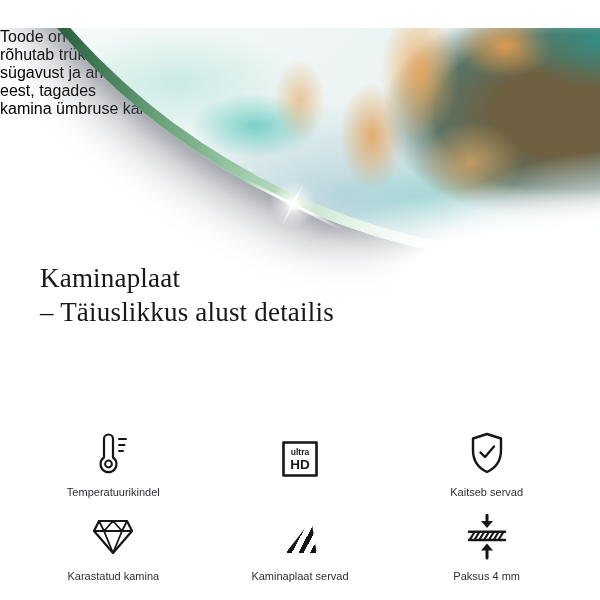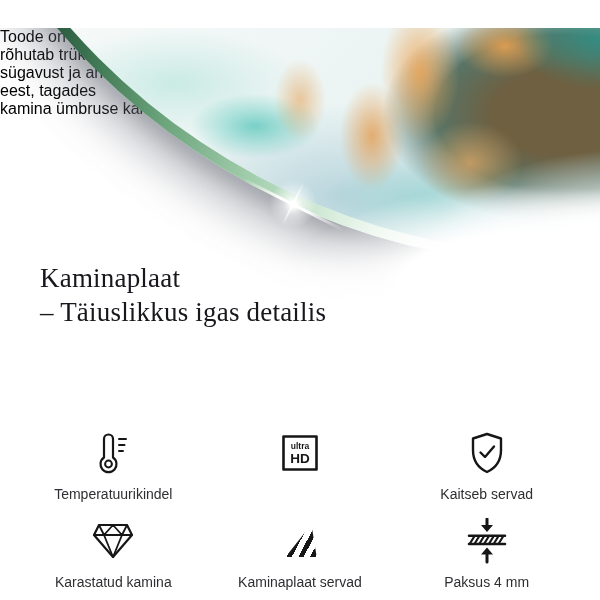--- a/index.html
+++ b/index.html
@@ -47,23 +47,23 @@
              box-shadow:0 0 5px 2px rgba(255,255,255,0.9); }
 
   
   .title { position:absolute; left:40px; top:233px; font-family:"Liberation Serif","DejaVu Serif",serif;
            font-size:27px; line-height:34px; color:#17171d; font-weight:400; letter-spacing:0.2px; }
   .desc { position:absolute; left:40px; top:318px; color:#3e3e42; font-size:13px; line-height:27px; }
 
   
   .features { position:absolute; left:20px; top:402px; width:560px; display:grid;
               grid-template-columns:repeat(3,1fr); row-gap:16px; }
-  .feature { display:flex; flex-direction:column; align-items:center; }
+  .feature { display:flex; flex-direction:column; align-items:center;justify-content:center; }
   .feature .iconbox { height:46px; display:flex; align-items:center; justify-content:center; margin-bottom:10px; }
-  .feature .label { font-size:14px; color:#2f2f33; }
+  .feature .label { font-size:11px; color:#2f2f33; }
   svg.ic { stroke:#161616; fill:none; stroke-width:2.2; stroke-linecap:round; stroke-linejoin:round; }
   .stripes { width:38px; height:37px;
              clip-path:polygon(12% 93%, 80% 5%, 94% 93%);
              background:repeating-linear-gradient(118deg, #161616 0 4.6px, transparent 4.6px 10.4px); }
   .uhd-small { font-size:8.5px; font-weight:600; fill:#161616; stroke:none; font-family:"Liberation Sans",sans-serif; }
   .uhd-big { font-size:13.5px; font-weight:700; fill:#161616; stroke:none; font-family:"Liberation Sans",sans-serif; }
 </style>
 </head>
 <body>
 
@@ -77,21 +77,21 @@
     <div class="sparkle">
       <span class="sp-glow"></span>
         <span class="sp-ray-long"></span>
         <span class="sp-ray-short"></span>
         <span class="sp-core"></span>
     </div>
   </div>
 
   <h1 class="title">
     <div>Kaminaplaat</div>
-    <div>– Täiuslikkus igas detailis</div>
+    <div>– Täiuslikkus alust detailis</div>
   </h1>
 
   <p class="desc">
     </p>
     <div>Toode on valmistatud kvaliteetsest 4 mm paksusest karastatud klaasist, mis rõhutab trüki värvide</div>
     <div>sügavust ja annab elegantse läike. See on kuumuskindel ja kaitseb kahjustuste eest, tagades</div>
     <div>kamina ümbruse kaitse aastateks.</div>
   <p></p>
 
   <div class="features">

